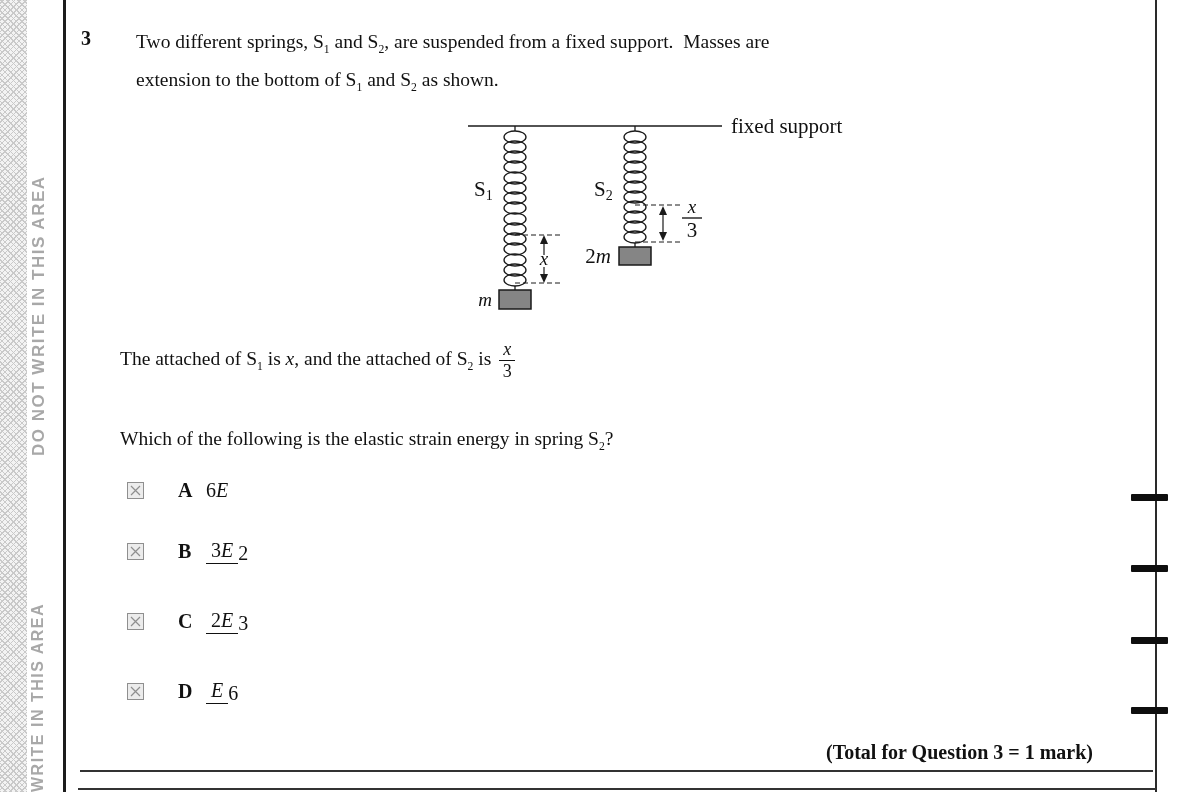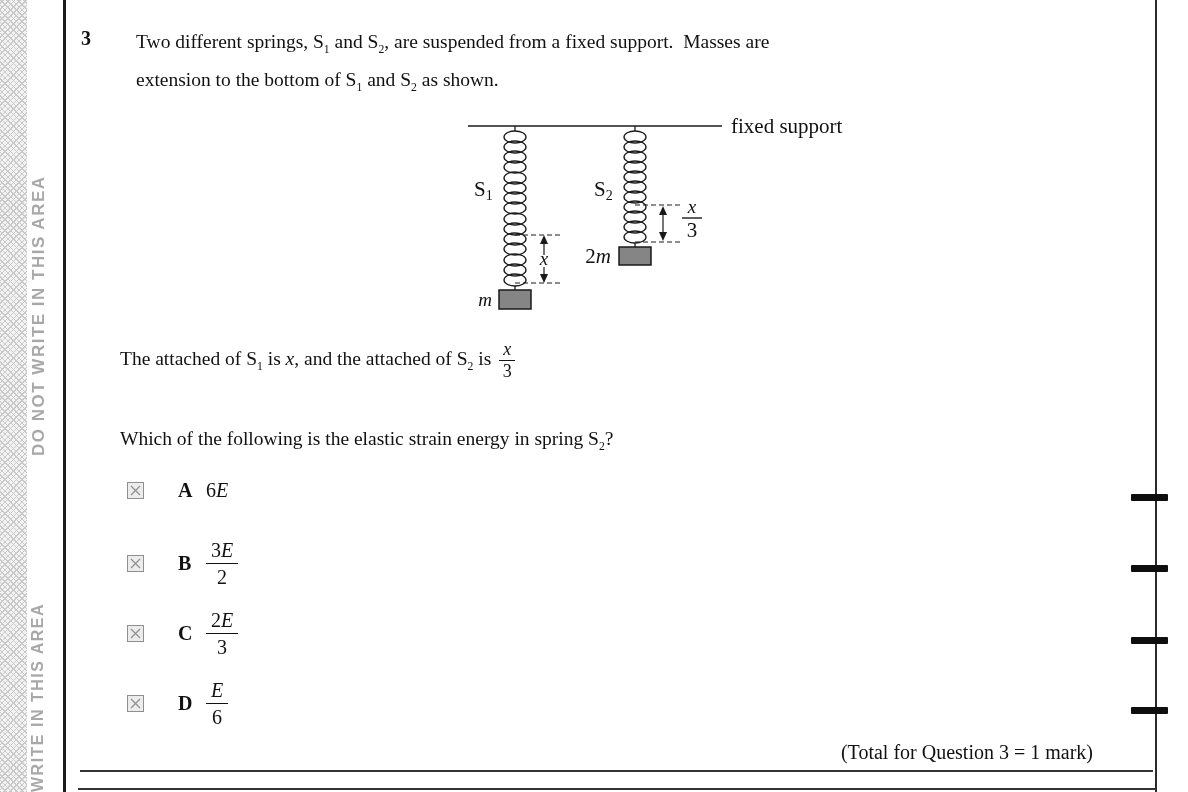--- a/index.html
+++ b/index.html
@@ -28,25 +28,25 @@
   i{font-style:italic;}
   .ifrac{display:inline-flex;flex-direction:column;align-items:center;vertical-align:middle;line-height:1.05;font-size:18px;margin:0 3px;}
   .ifrac .fn{padding:0 4px 1px;border-bottom:1.5px solid #111;font-style:italic;}
   .ifrac .fd{padding-top:1px;}
 
   
   .option{position:absolute;left:127px;display:flex;align-items:center;}
   .checkbox{width:17px;height:17px;display:inline-block;line-height:0;}
   .opt-letter{font-weight:700;font-size:20px;margin-left:34px;width:20px;}
   .opt-val{font-size:20px;margin-left:8px;}
-  .frac{display:inline-flex;flex-direction:column;align-items:center;line-height:1.1;font-size:20px;}
+  .frac{display:inline-flex;flex-direction:row;align-items:center;line-height:1.1;font-size:20px;}
   .frac .fn{padding:0 5px 2px;border-bottom:1.6px solid #111;}
   .frac .fd{padding-top:2px;}
 
-  .footer{position:absolute;top:741px;left:500px;width:593px;text-align:right;font-size:20px;font-weight:400;}
+  .footer{position:absolute;top:741px;left:500px;width:593px;text-align:right;font-size:20px;font-weight:700;}
   .hrule1{position:absolute;left:80px;top:770px;width:1073px;height:1.5px;background:#333;}
   .hrule2{position:absolute;left:78px;top:788px;width:1078px;height:1.5px;background:#333;}
 
   
   .diagram{position:absolute;left:430px;top:106px;}
   .diagram text{font-family:"Liberation Serif",serif;fill:#111;stroke:none;font-size:21px;}
   .diagram .small{font-size:14px;}
   .diagram .math{font-style:italic;font-size:19px;}
 </style>
 </head>

